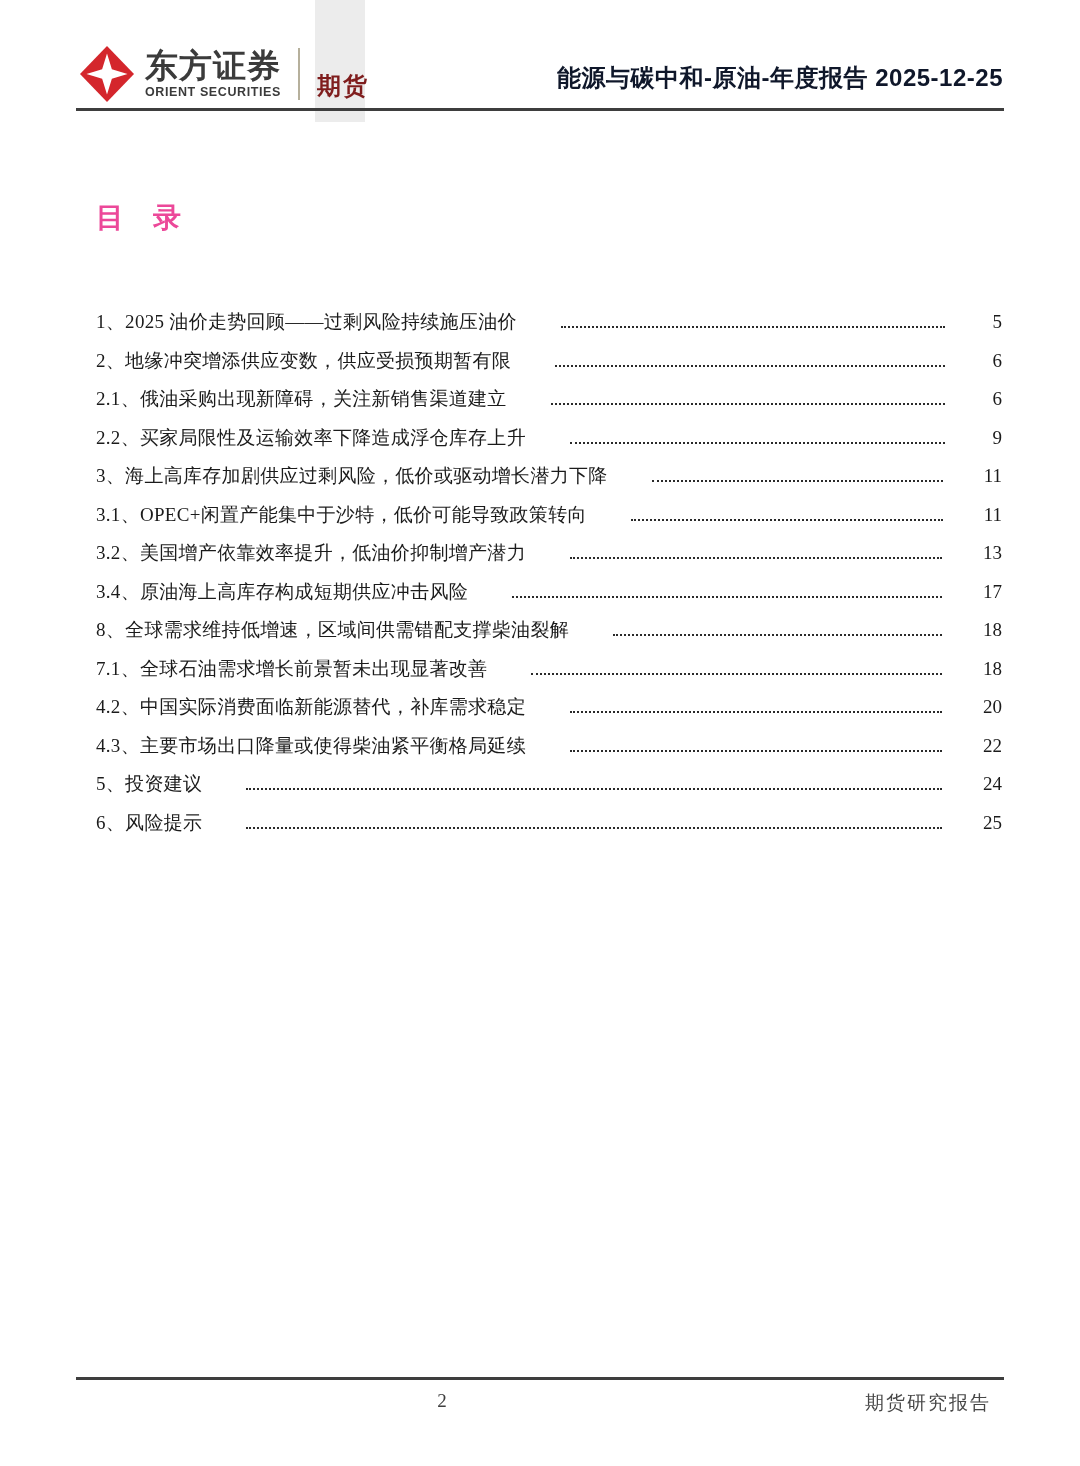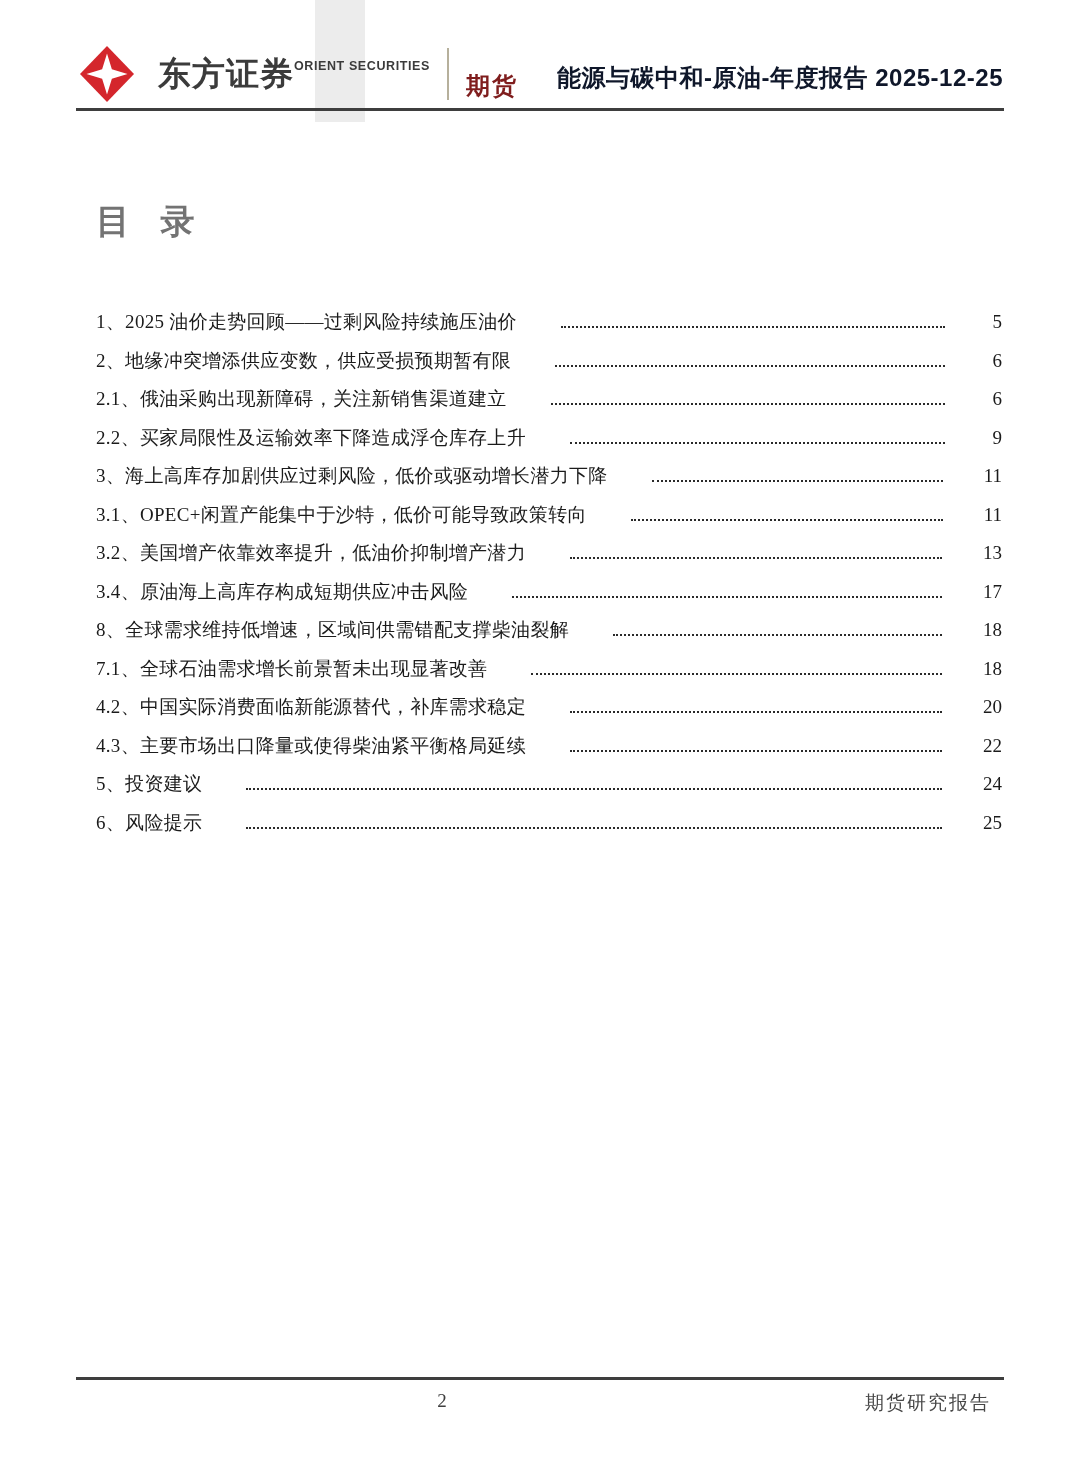--- a/index.html
+++ b/index.html
@@ -15,21 +15,21 @@
     position:absolute; left:315px; top:0;
     width:50px; height:122px;
     background:#ececec;
   }
   .brand {
     position:absolute; left:80px; top:45px;
     display:flex; align-items:center;
   }
   .logo-icon { width:54px; height:58px; display:block; }
   .brand-text {
-    display:flex; flex-direction:row; margin-left:24px;
+    display:flex; flex-direction:column; margin-left:11px;
     font-family:"Liberation Sans","DejaVu Sans",sans-serif;
   }
   .brand-cn {
     font-size:33px; font-weight:bold; color:#3b3b3b;
     letter-spacing:1px; line-height:1.05;
   }
   .brand-en {
     font-size:12.5px; font-weight:bold; color:#3b3b3b;
     letter-spacing:0.6px; margin-top:2px;
   }
@@ -47,21 +47,21 @@
     font-size:24px; font-weight:bold; color:#0f172a;
     font-family:"Liberation Sans","DejaVu Sans",sans-serif;
     letter-spacing:0.5px;
   }
   .header-rule {
     position:absolute; top:108px; left:76px; width:928px; height:3px;
     background:#3e3e3e; z-index:2;
   }
   .toc-title {
     position:absolute; top:203px; left:96px;
-    font-size:34px; font-weight:bold; color:#737373;
+    font-size:28px; font-weight:bold; color:#ec4899;
     letter-spacing:11px; line-height:1.1;
   }
   .toc-list {
     position:absolute; top:309px; left:96px; width:906px;
   }
   .toc-row {
     display:flex; align-items:baseline;
     height:19px; margin-bottom:19.5px;
     font-size:19px; color:#1b1b1b;
     text-decoration:none; cursor:pointer;gap:39px;

